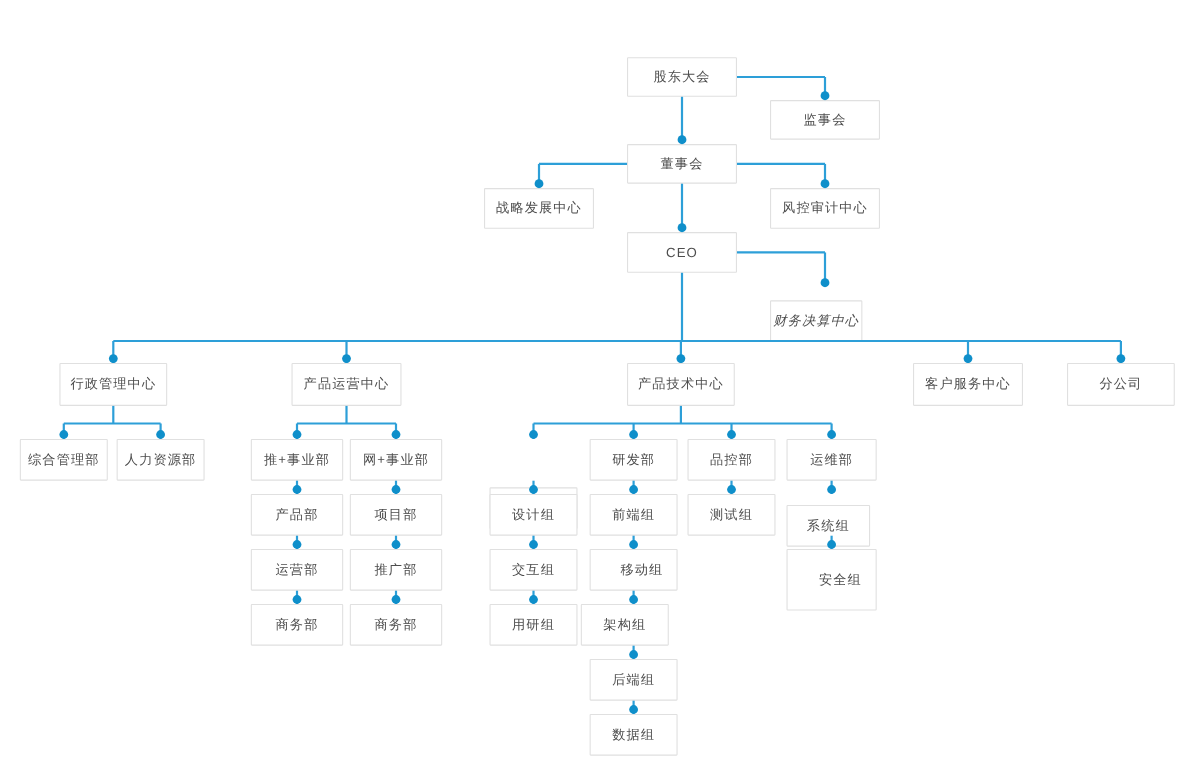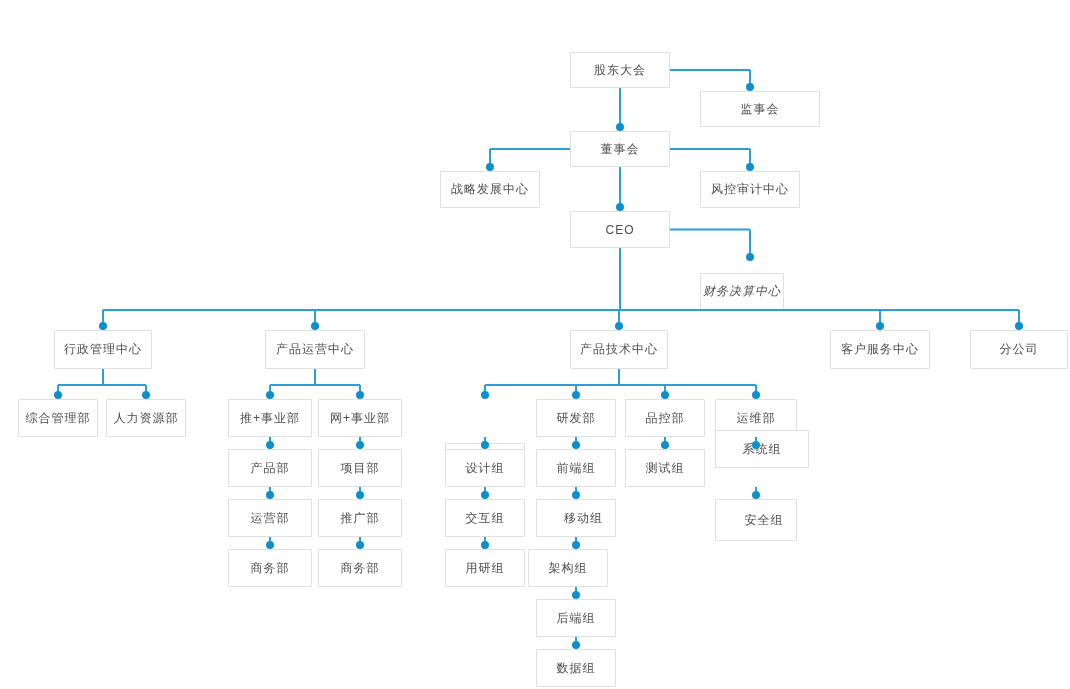--- a/index.html
+++ b/index.html
@@ -123,21 +123,21 @@
       <circle cx="576" cy="645" r="4" fill="#0f8fca"></circle>
       <line x1="665" y1="437" x2="665" y2="449" stroke="#2d9fd8" stroke-width="2"></line>
       <circle cx="665" cy="445" r="4" fill="#0f8fca"></circle>
       <line x1="756" y1="437" x2="756" y2="449" stroke="#2d9fd8" stroke-width="2"></line>
       <circle cx="756" cy="445" r="4" fill="#0f8fca"></circle>
       <line x1="756" y1="487" x2="756" y2="499" stroke="#2d9fd8" stroke-width="2"></line>
       <circle cx="756" cy="495" r="4" fill="#0f8fca"></circle>
     </svg>
   <div id="nodes">
       <div class="org-node" style="left: 570px; top: 52px; width: 100px; height: 36px;">股东大会</div>
-      <div class="org-node" style="left: 700px; top: 91px; width: 120px; height: 36px;">监事会</div>
+      <div class="org-node" style="left: 700px; top: 91px; width: 100px; height: 36px;">监事会</div>
       <div class="org-node" style="left: 570px; top: 131px; width: 100px; height: 36px;">董事会</div>
       <div class="org-node" style="left: 440px; top: 171px; width: 100px; height: 37px;">战略发展中心</div>
       <div class="org-node" style="left: 700px; top: 171px; width: 100px; height: 37px;">风控审计中心</div>
       <div class="org-node" style="left: 570px; top: 211px; width: 100px; height: 37px;">CEO</div>
       <div class="org-node" style="left: 700px; top: 273px; width: 84px; height: 37px; font-style: italic;">财务决算中心</div>
       <div class="org-node" style="left: 54px; top: 330px; width: 98px; height: 39px;">行政管理中心</div>
       <div class="org-node" style="left: 265px; top: 330px; width: 100px; height: 39px;">产品运营中心</div>
       <div class="org-node" style="left: 570px; top: 330px; width: 98px; height: 39px;">产品技术中心</div>
       <div class="org-node" style="left: 830px; top: 330px; width: 100px; height: 39px;">客户服务中心</div>
       <div class="org-node" style="left: 970px; top: 330px; width: 98px; height: 39px;">分公司</div>
@@ -151,22 +151,22 @@
       <div class="org-node" style="left: 318px; top: 499px; width: 84px; height: 38px;">推广部</div>
       <div class="org-node" style="left: 228px; top: 549px; width: 84px; height: 38px;">商务部</div>
       <div class="org-node" style="left: 318px; top: 549px; width: 84px; height: 38px;">商务部</div>
       <div class="org-node" style="left: 445px; top: 399px; width: 80px; height: 38px; margin-top: 44px;">UED部</div>
       <div class="org-node" style="left: 536px; top: 399px; width: 80px; height: 38px;">研发部</div>
       <div class="org-node" style="left: 625px; top: 399px; width: 80px; height: 38px;">品控部</div>
       <div class="org-node" style="left: 715px; top: 399px; width: 82px; height: 38px;">运维部</div>
       <div class="org-node" style="left: 445px; top: 449px; width: 80px; height: 38px;">设计组</div>
       <div class="org-node" style="left: 536px; top: 449px; width: 80px; height: 38px;">前端组</div>
       <div class="org-node" style="left: 625px; top: 449px; width: 80px; height: 38px;">测试组</div>
-      <div class="org-node" style="left: 715px; top: 430px; width: 94px; height: 38px;">系统组</div>
+      <div class="org-node" style="left: 715px; top: 459px; width: 76px; height: 38px;">系统组</div>
       <div class="org-node" style="left: 445px; top: 499px; width: 80px; height: 38px;">交互组</div>
       <div class="org-node" style="left: 536px; top: 499px; width: 80px; height: 38px; padding-left: 15px;">移动组</div>
-      <div class="org-node" style="left: 715px; top: 499px; width: 82px; height: 42px; padding-left: 16px;">安全组</div>
+      <div class="org-node" style="left: 715px; top: 499px; width: 82px; height: 56px; padding-left: 16px;">安全组</div>
       <div class="org-node" style="left: 445px; top: 549px; width: 80px; height: 38px;">用研组</div>
       <div class="org-node" style="left: 528px; top: 549px; width: 80px; height: 38px;">架构组</div>
       <div class="org-node" style="left: 536px; top: 599px; width: 80px; height: 38px;">后端组</div>
       <div class="org-node" style="left: 536px; top: 649px; width: 80px; height: 38px;">数据组</div>
     </div>
 </div>
 
 </body></html>

